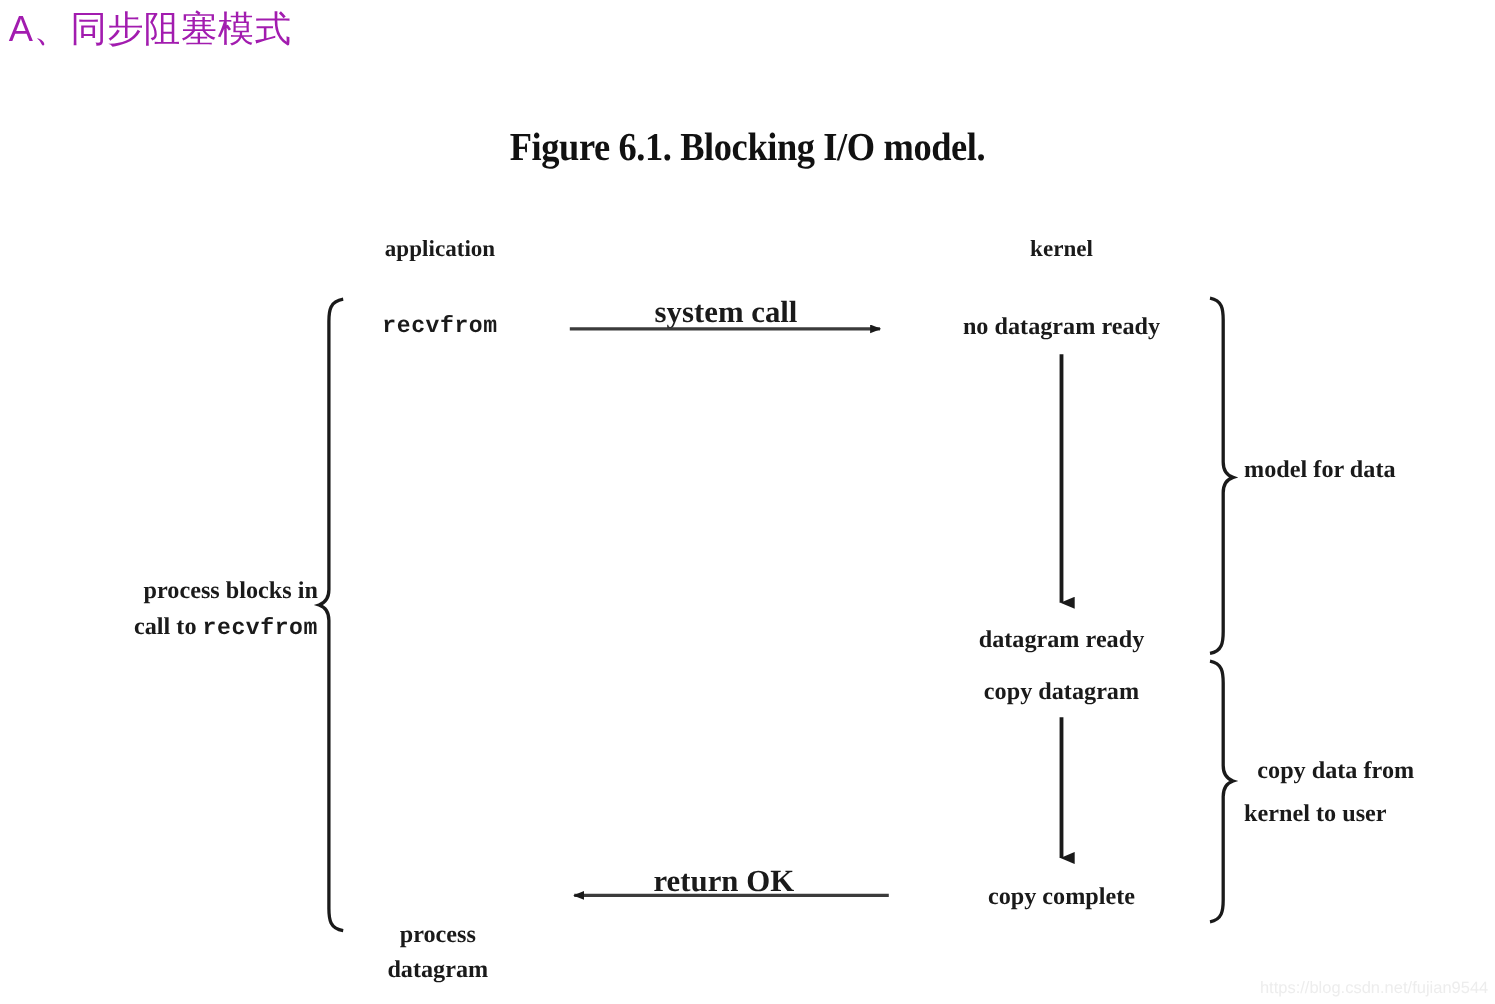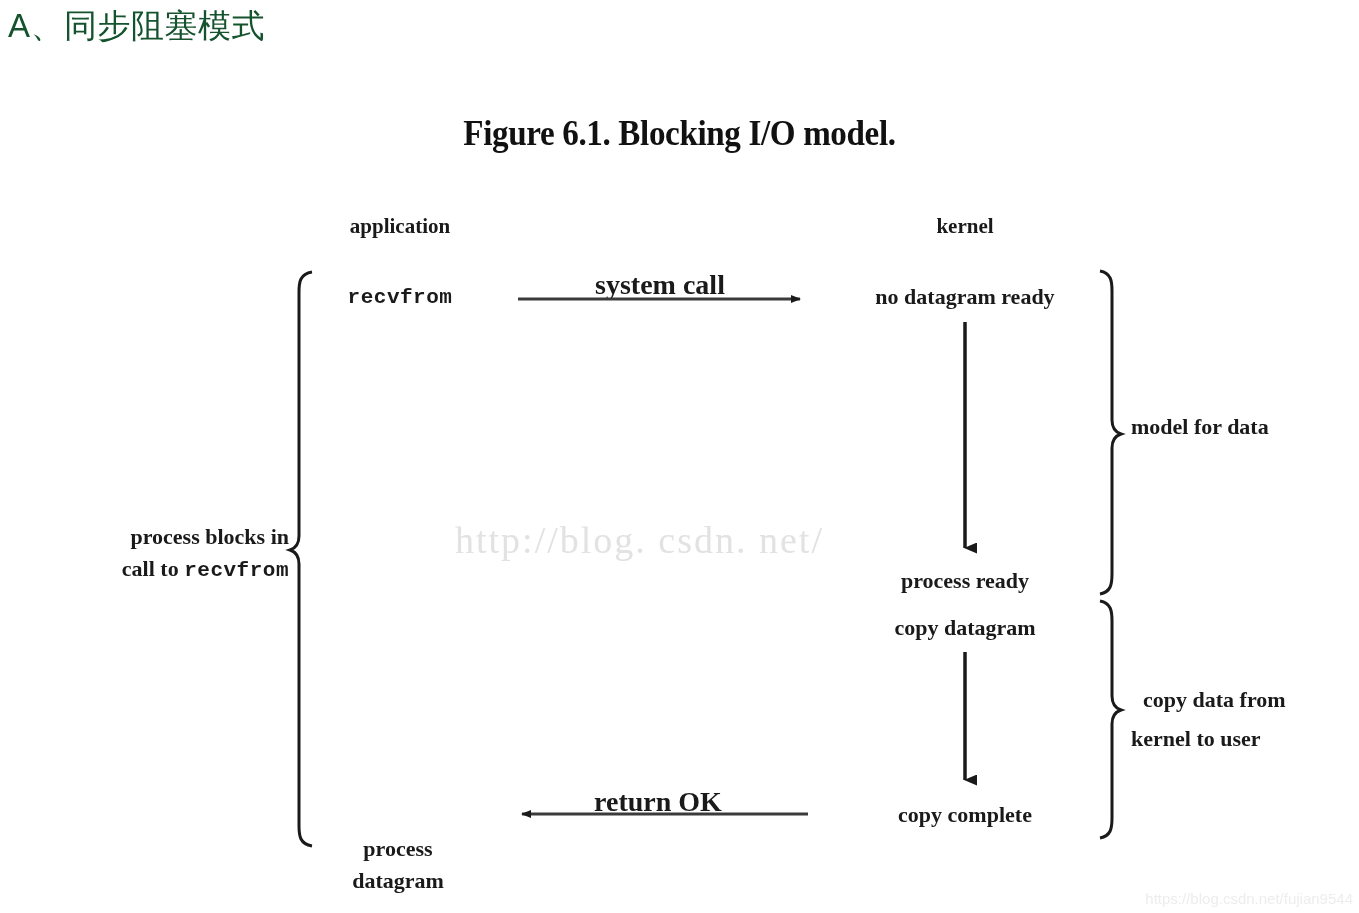--- a/index.html
+++ b/index.html
@@ -14,21 +14,21 @@
     overflow: hidden;
     font-family: "Liberation Serif", "DejaVu Serif", serif;
   }
 
   #page-heading {
     position: absolute;
     left: 8px;
     top: 4px;
     font-family: "Liberation Sans", "DejaVu Sans", sans-serif;
     font-size: 33px;
-    color: #14532d;
+    color: #a21caf;
     letter-spacing: 0.5px;
     white-space: nowrap;
   }
 
   #figure-root {
     position: absolute;
     left: 0;
     top: 0;
     width: 1359px;
     height: 913px;
@@ -118,21 +118,21 @@
 <div id="figure-root">
 
   <div class="fig-title">Figure 6.1. Blocking I/O model.</div>
 
   <div class="lbl center col-head" style="left:400px; top:214px;text-align:right;">application</div>
   <div class="lbl center col-head" style="left:965px; top:214px;">kernel</div>
 
   <div class="lbl center mono" style="left:400px; top:285px;">recvfrom</div>
 
   <div class="lbl center node-lbl" style="left:965px; top:284px;text-align:right;">no datagram ready</div>
-  <div class="lbl center node-lbl" style="left:965px; top:568px;">process ready</div>
+  <div class="lbl center node-lbl" style="left:965px; top:568px;">datagram ready</div>
   <div class="lbl center node-lbl" style="left:965px; top:615px;">copy datagram</div>
   <div class="lbl center node-lbl" style="left:965px; top:802px;">copy complete</div>
 
   <div class="lbl center node-lbl" style="left:398px; top:836px;">process</div>
   <div class="lbl center node-lbl" style="left:398px; top:868px;">datagram</div>
 
   <div class="lbl center edge-lbl" style="left:660px; top:268px;">system call</div>
   <div class="lbl center edge-lbl" style="left:658px; top:785px;">return OK</div>
 
   <div class="lbl right brace-lbl" style="left:289px; top:524px;">process blocks in</div>
@@ -181,16 +181,15 @@
 
     <path d="M 1100,601
              C 1111,603 1112,611 1112,621
              L 1112,696
              C 1112,704 1115,708 1121,710
              C 1115,712 1112,716 1112,724
              L 1112,818
              C 1112,828 1111,836 1100,838" fill="none" stroke="#1a1a1a" stroke-width="3"></path>
   </svg>
 
-  <div class="wm-main">http://blog. csdn. net/</div>
 </div>
 
 <div class="wm-corner">https://blog.csdn.net/fujian9544</div>
 
 </body></html>

